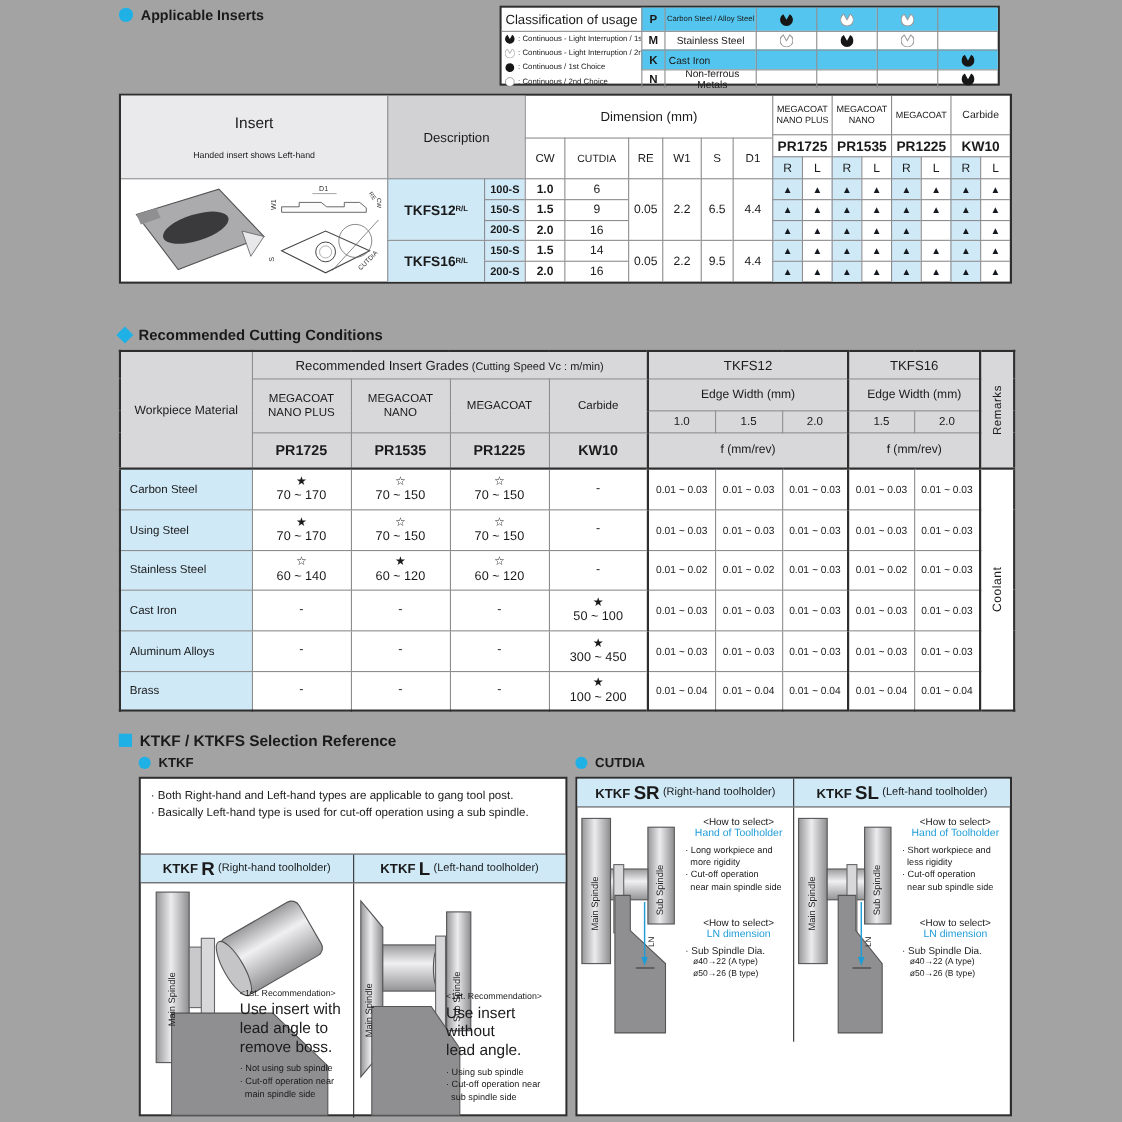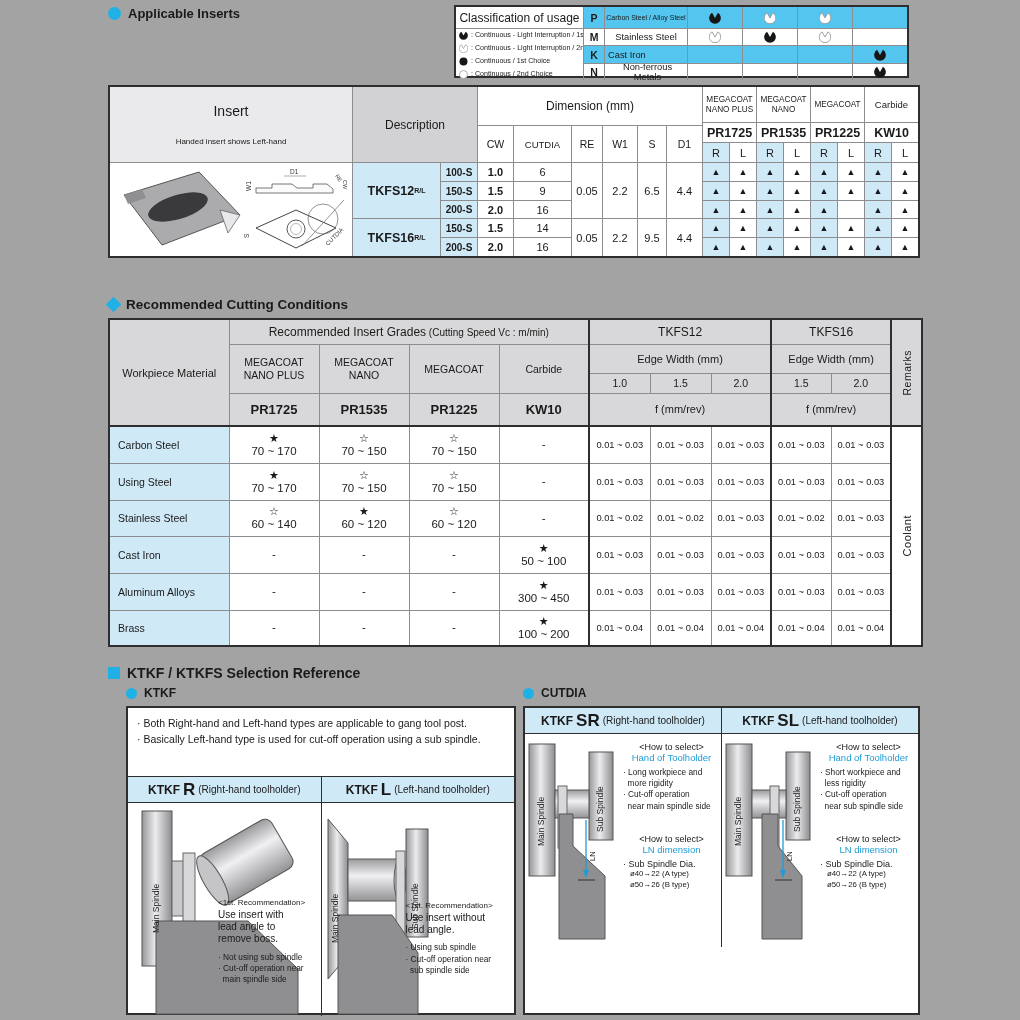--- a/index.html
+++ b/index.html
@@ -47,21 +47,21 @@
   .selhead .hcell+.hcell{border-left:1px solid #2e2e2e}
   .hc-code{font-weight:bold;font-size:12px}
   .hc-hand{font-weight:bold;font-size:17px;line-height:17px}
   .hc-paren{font-size:10px}
   .panels{display:flex;height:213px}
   .panel{flex:1;position:relative;overflow:hidden}
   .panel+.panel{border-left:1px solid #2e2e2e}
   .panel svg{position:absolute;left:0;top:0}
   .vlabel{position:absolute;writing-mode:vertical-rl;transform:rotate(180deg);font-size:8.5px;color:#222;white-space:nowrap}
   .rec-title{font-size:8px;margin-bottom:2px}
-  .rec{font-size:10px;line-height:1.22;white-space:pre-line}
+  .rec{font-size:14px;line-height:1.22;white-space:pre-line}
   .pbul{font-size:8.3px;line-height:1.35;margin-top:6px;white-space:pre-line}
   .how-title{font-size:9px;text-align:center}
   .how-sub{font-size:9.5px;text-align:center;color:#1e9cd7;margin-bottom:4px}
   .dia-head{font-size:9px;margin-top:2px}
   .dia{font-size:7.8px;line-height:1.4;white-space:pre-line;margin-left:7px}
   .ptext{position:absolute}
   .smallnote{font-size:9.5px;color:#222}
   .starnote{font-size:10.5px;color:#1a1a1a;text-align:right}
   svg text{font-family:"Liberation Sans",sans-serif;fill:#333}
 </style>

